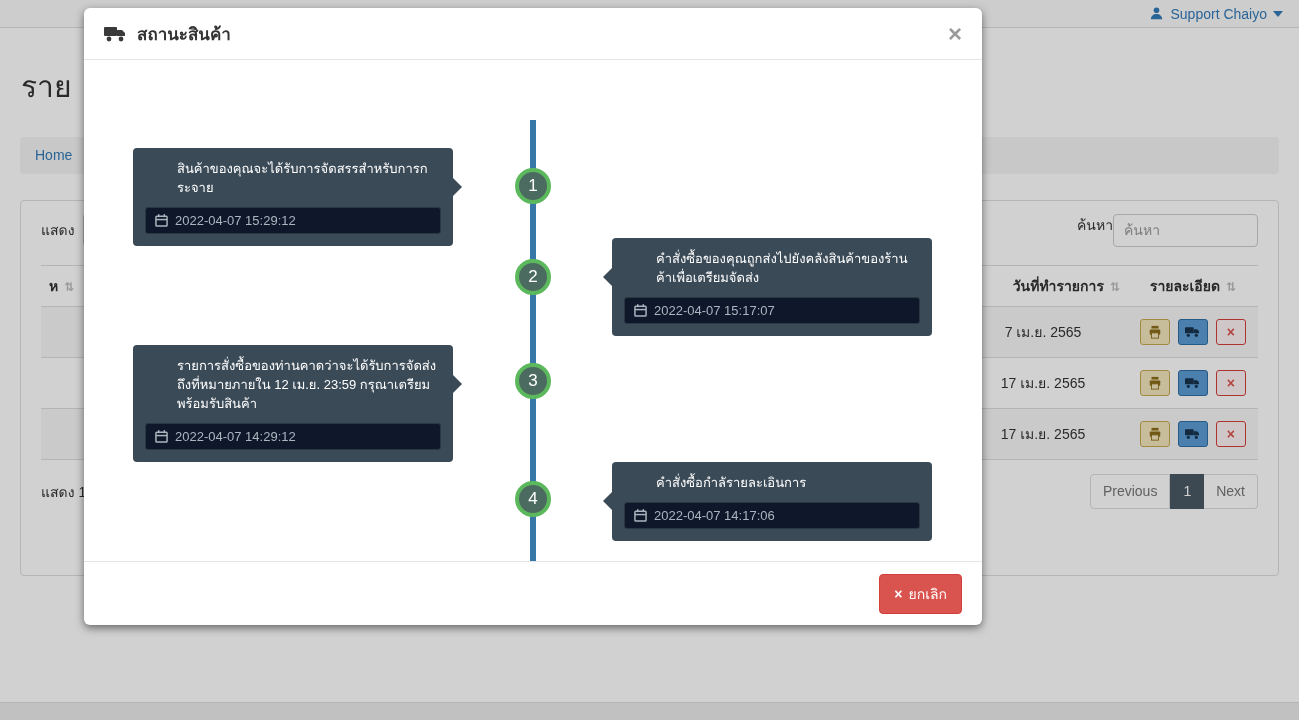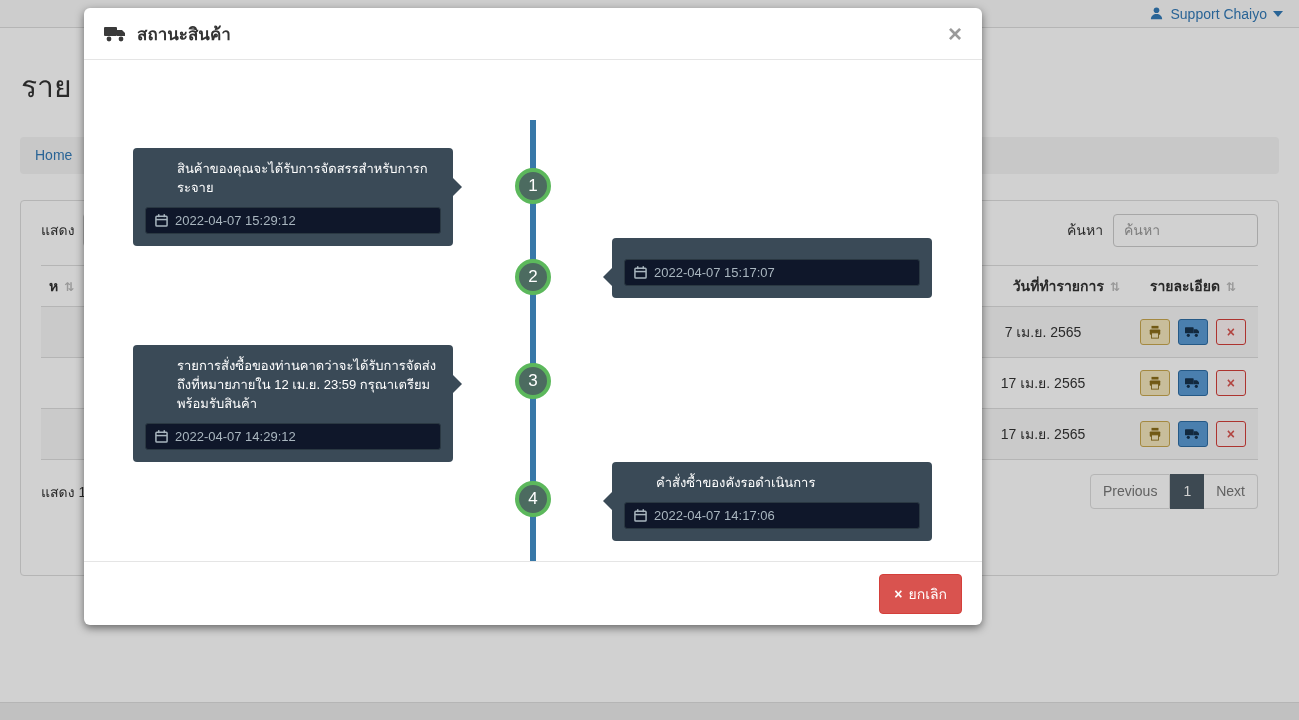--- a/index.html
+++ b/index.html
@@ -27,21 +27,21 @@
   }
   .breadcrumb a { color:#337ab7; text-decoration:none; cursor:pointer; }
 
   .panel {
     margin:26px 20px 0; background:#fff; border:1px solid #ddd; border-radius:4px;
     padding:12px 20px 66px;
   }
   .panel-top { display:flex; justify-content:space-between; align-items:center; font-size:14px; }
   .length-ctl { display:flex; align-items:center; gap:8px; }
   .length-select { width:72px; height:34px; border:1px solid #ccc; border-radius:4px; background:#fff; display:inline-block; }
-  .search-ctl { display:flex; align-items:center; gap:10px; }
+  .search-ctl { display:flex; align-items:flex-start; gap:0; }
   .search-input { width:145px; height:33px; border:1px solid #ccc; border-radius:4px; padding:0 10px; font-size:14px; font-family:inherit; color:#333; }
   .search-input::placeholder { color:#999; }
 
   table.data-table { width:100%; border-collapse:collapse; margin-top:18px; font-size:14px; }
   .data-table th {
     border-top:1px solid #ddd; border-bottom:1px solid #ddd;
     padding:9px 8px; font-weight:bold; text-align:left; cursor:pointer;
   }
   .data-table th.col-date { width:170px; text-align:right; }
   .data-table th.col-detail { width:130px; text-align:center; }
@@ -295,20 +295,21 @@
         <span>2022-04-07 15:29:12</span>
       </div>
     </div>
   </div>
 
   <div>
     <div class="tl-circle" style="top: 199px;">
             <span>2</span>
           </div>
     <div class="tl-box right" style="top: 178px;">
+      <div class="tl-text">คำสั่งซื้อของคุณถูกส่งไปยังคลังสินค้าของร้านค้าเพื่อเตรียมจัดส่ง</div>
       <div class="tl-time">
         <svg width="13" height="13" viewBox="0 0 14 14">
                 <rect x="1" y="2.5" width="12" height="10.5" rx="1" fill="none" stroke-width="1.6"></rect>
                 <line x1="1" y1="6" x2="13" y2="6" stroke-width="1.6"></line>
                 <rect x="3.2" y="0.2" width="1.6" height="3.2" stroke="none"></rect>
                 <rect x="9.2" y="0.2" width="1.6" height="3.2" stroke="none"></rect>
               </svg>
         <span>2022-04-07 15:17:07</span>
       </div>
     </div>
@@ -330,21 +331,21 @@
         <span>2022-04-07 14:29:12</span>
       </div>
     </div>
   </div>
 
   <div>
     <div class="tl-circle" style="top: 421px;">
             <span>4</span>
           </div>
     <div class="tl-box right" style="top: 402px;">
-      <div class="tl-text">คำสั่งซื้าของคังรอดำเนินการ</div>
+      <div class="tl-text">คำสั่งซื้อกำลัรายละเอินการ</div>
       <div class="tl-time">
         <svg width="13" height="13" viewBox="0 0 14 14">
                 <rect x="1" y="2.5" width="12" height="10.5" rx="1" fill="none" stroke-width="1.6"></rect>
                 <line x1="1" y1="6" x2="13" y2="6" stroke-width="1.6"></line>
                 <rect x="3.2" y="0.2" width="1.6" height="3.2" stroke="none"></rect>
                 <rect x="9.2" y="0.2" width="1.6" height="3.2" stroke="none"></rect>
               </svg>
         <span>2022-04-07 14:17:06</span>
       </div>
     </div>

